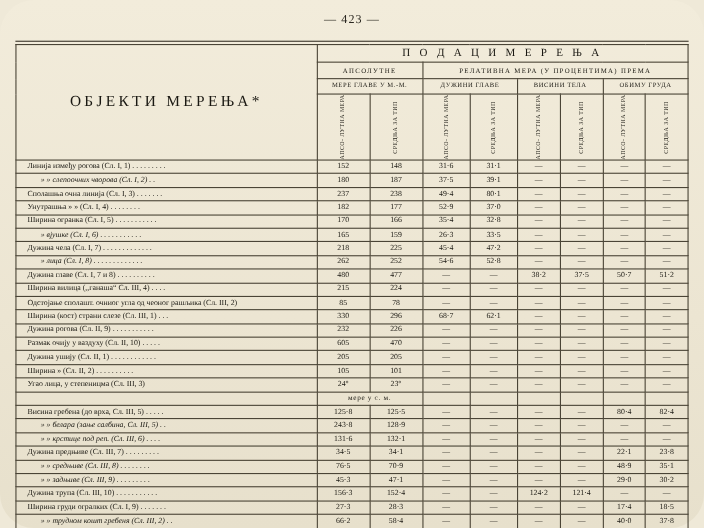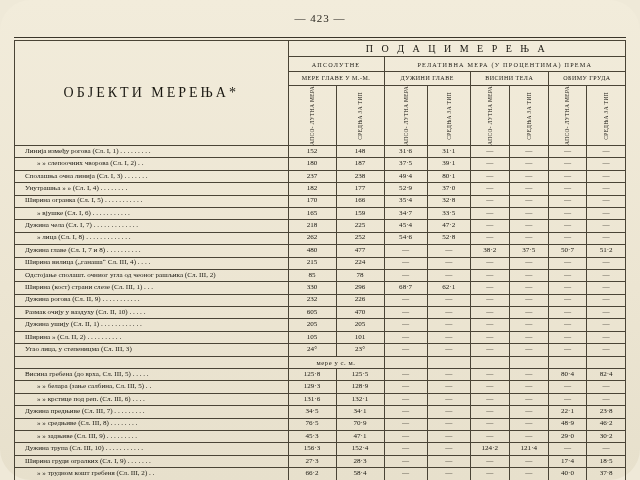--- a/index.html
+++ b/index.html
@@ -97,21 +97,21 @@
     font-size:7.1px;
     height:11.4px;
     line-height:1.12;
   }
   .sectionhead{
     text-align:center;
     font-size:6.6px;
     height:11px;
     letter-spacing:.6px;
   }
-  .indent1{padding-left:22px;}
+  .indent1{padding-left:22px;font-style:italic;}
   tr.r{height:11.4px;margin-top:44px;}
 </style>
 </head>
 <body>
 
 <div class="page">
 
   <div class="pageno">— 423 —</div>
   <div class="rule top"></div>
 
@@ -223,21 +223,21 @@
           <td class="num">32·8</td>
           <td class="num">—</td>
           <td class="num">—</td>
           <td class="num">—</td>
           <td class="num">—</td>
         </tr>
         <tr class="r">
           <td class="lbl indent1">»       вјушке (Сл. I, 6) . . . . . . . . . . .</td>
           <td class="num">165</td>
           <td class="num">159</td>
-          <td class="num">34·7</td>
+          <td class="num">26·3</td>
           <td class="num">33·5</td>
           <td class="num">—</td>
           <td class="num">—</td>
           <td class="num">—</td>
           <td class="num">—</td>
         </tr>
         <tr class="r">
           <td class="lbl">Дужина чела (Сл. I, 7) . . . . . . . . . . . . .</td>
           <td class="num">218</td>
           <td class="num">225</td>
@@ -374,21 +374,21 @@
           <td class="num">125·5</td>
           <td class="num">—</td>
           <td class="num">—</td>
           <td class="num">—</td>
           <td class="num">—</td>
           <td class="num">80·4</td>
           <td class="num">82·4</td>
         </tr>
         <tr class="r">
           <td class="lbl indent1">»       »     белара (зање салбина, Сл. III, 5) . .</td>
-          <td class="num">129·3</td>
+          <td class="num">243·8</td>
           <td class="num">128·9</td>
           <td class="num">—</td>
           <td class="num">—</td>
           <td class="num">—</td>
           <td class="num">—</td>
           <td class="num">—</td>
           <td class="num">—</td>
         </tr>
         <tr class="r">
           <td class="lbl indent1">»       »     крстице под реп. (Сл. III, 6) . . . .</td>
@@ -414,21 +414,21 @@
         </tr>
         <tr class="r">
           <td class="lbl indent1">»      »   средњиве (Сл. III, 8) . . . . . . . .</td>
           <td class="num">76·5</td>
           <td class="num">70·9</td>
           <td class="num">—</td>
           <td class="num">—</td>
           <td class="num">—</td>
           <td class="num">—</td>
           <td class="num">48·9</td>
-          <td class="num">46·2</td>
+          <td class="num">35·1</td>
         </tr>
         <tr class="r">
           <td class="lbl indent1">»      »   задњиве (Сл. III, 9) . . . . . . . . .</td>
           <td class="num">45·3</td>
           <td class="num">47·1</td>
           <td class="num">—</td>
           <td class="num">—</td>
           <td class="num">—</td>
           <td class="num">—</td>
           <td class="num">29·0</td>

